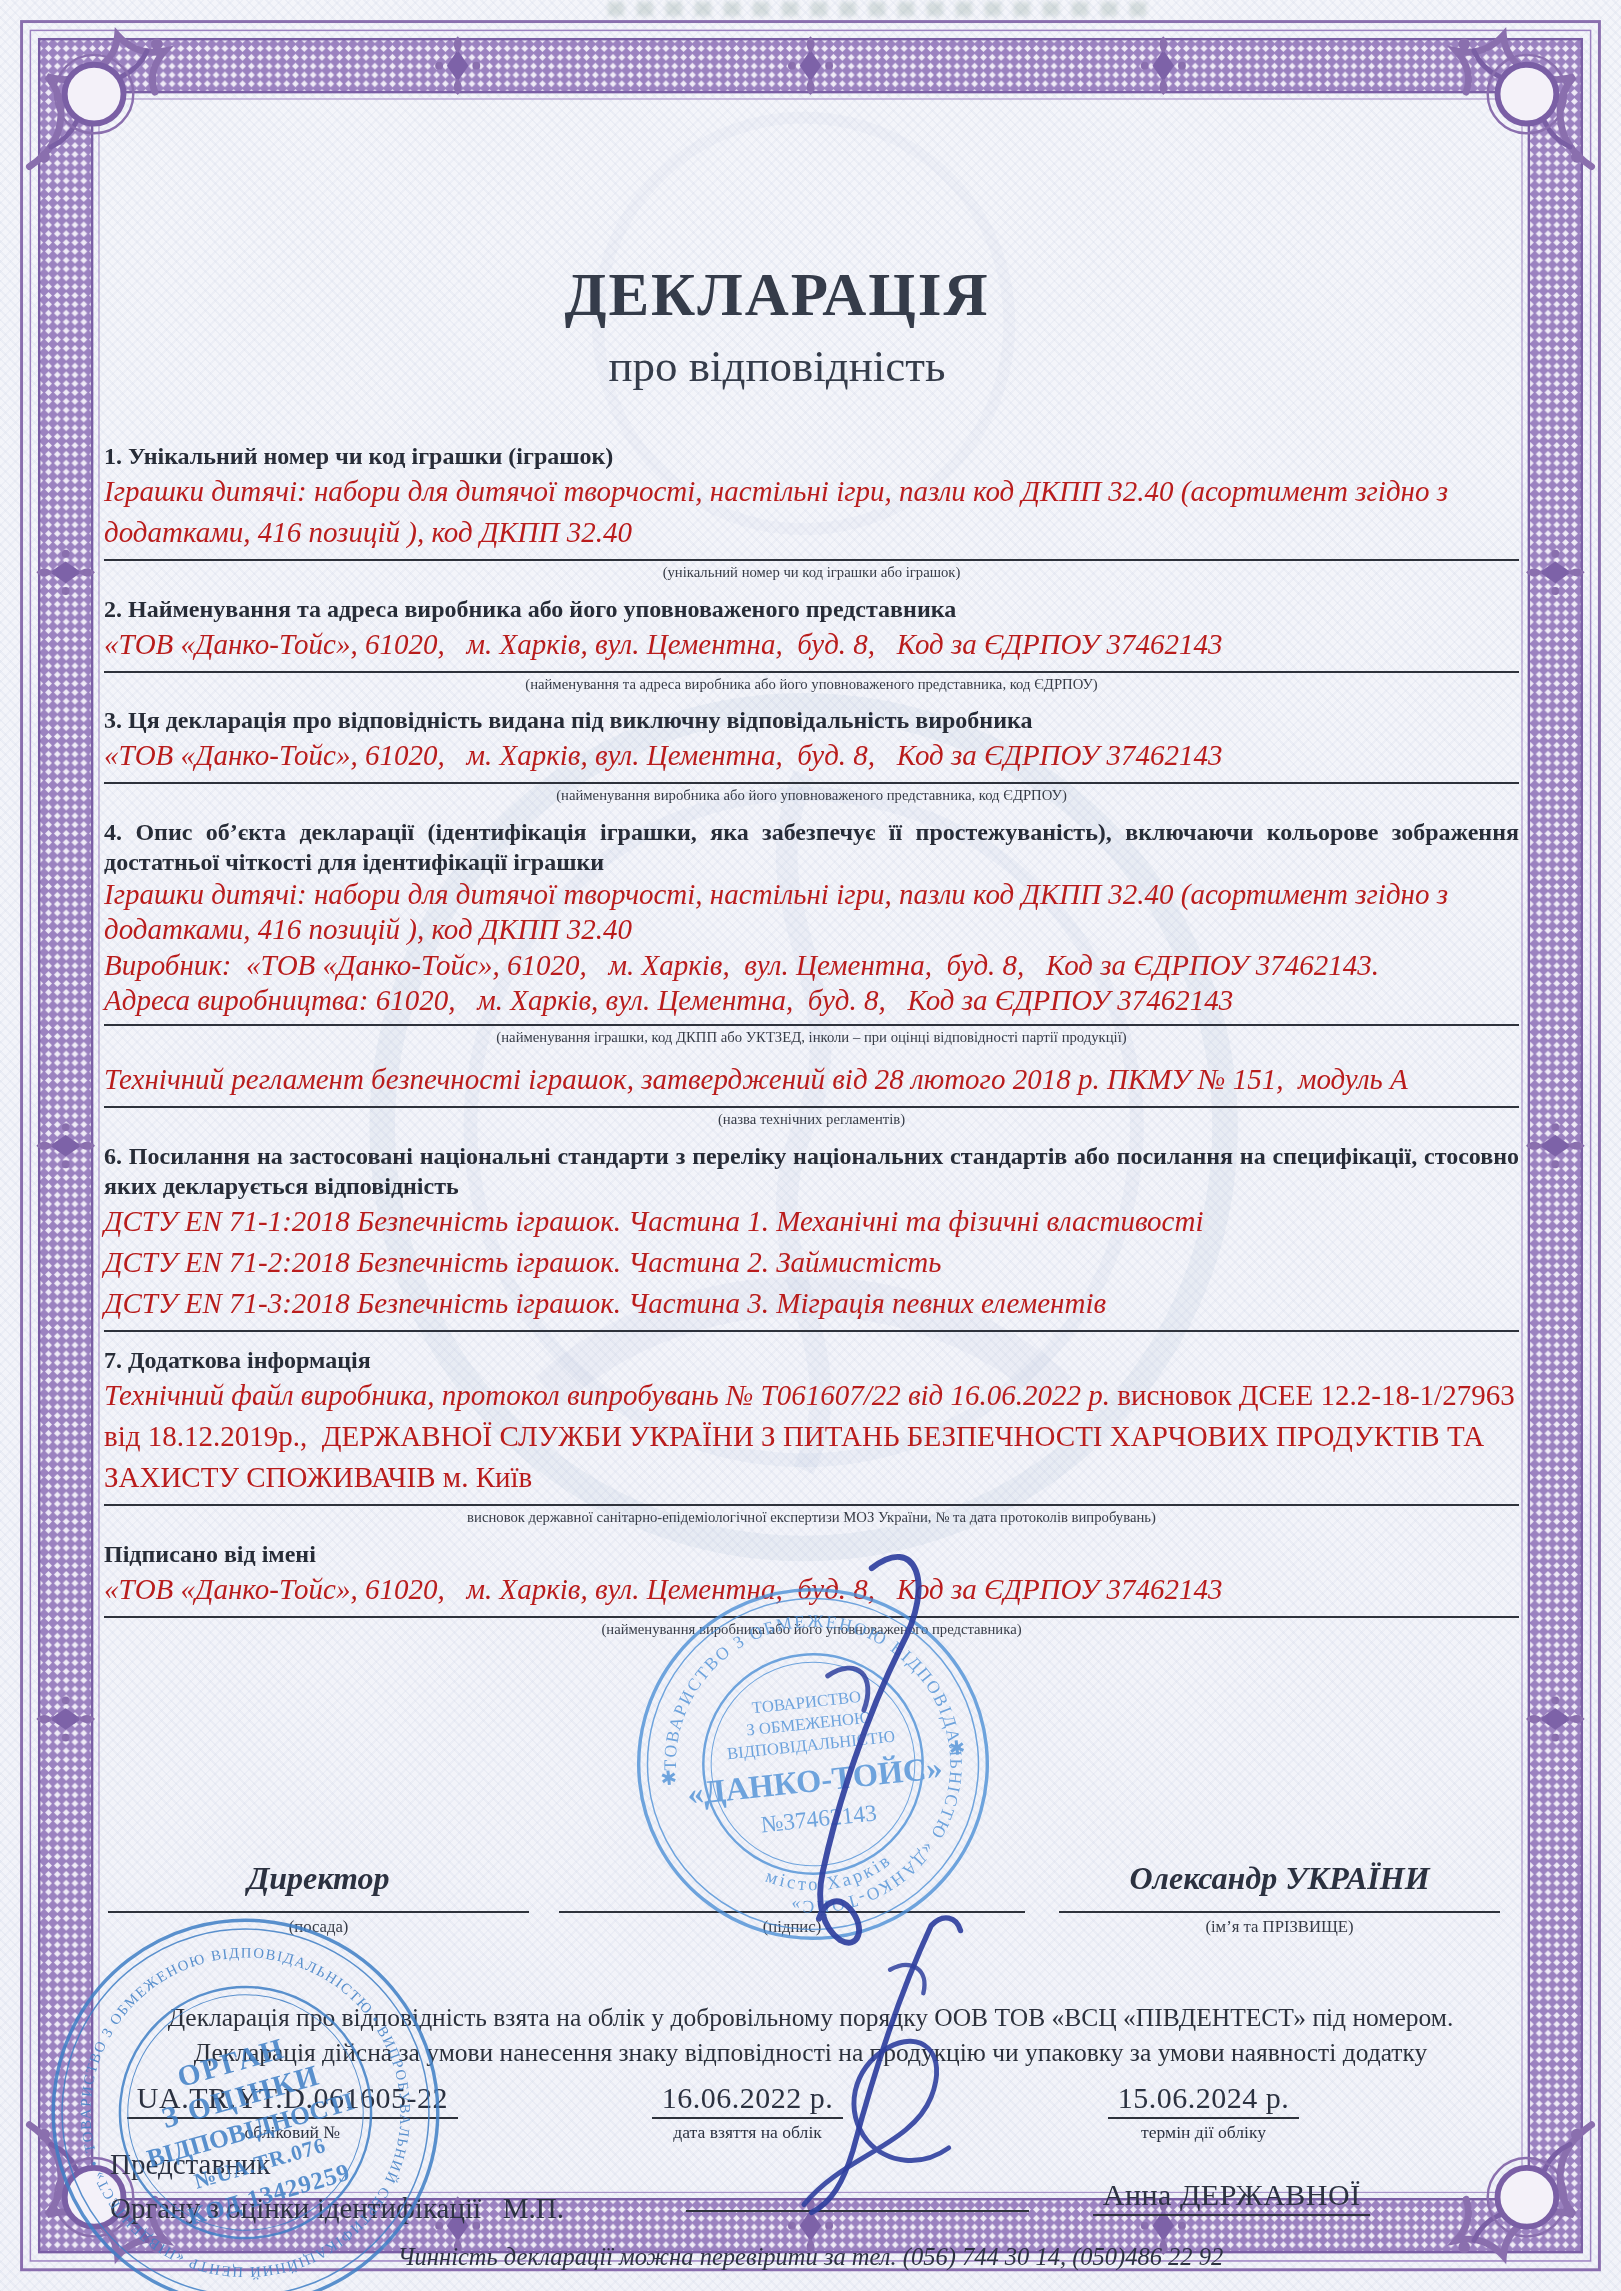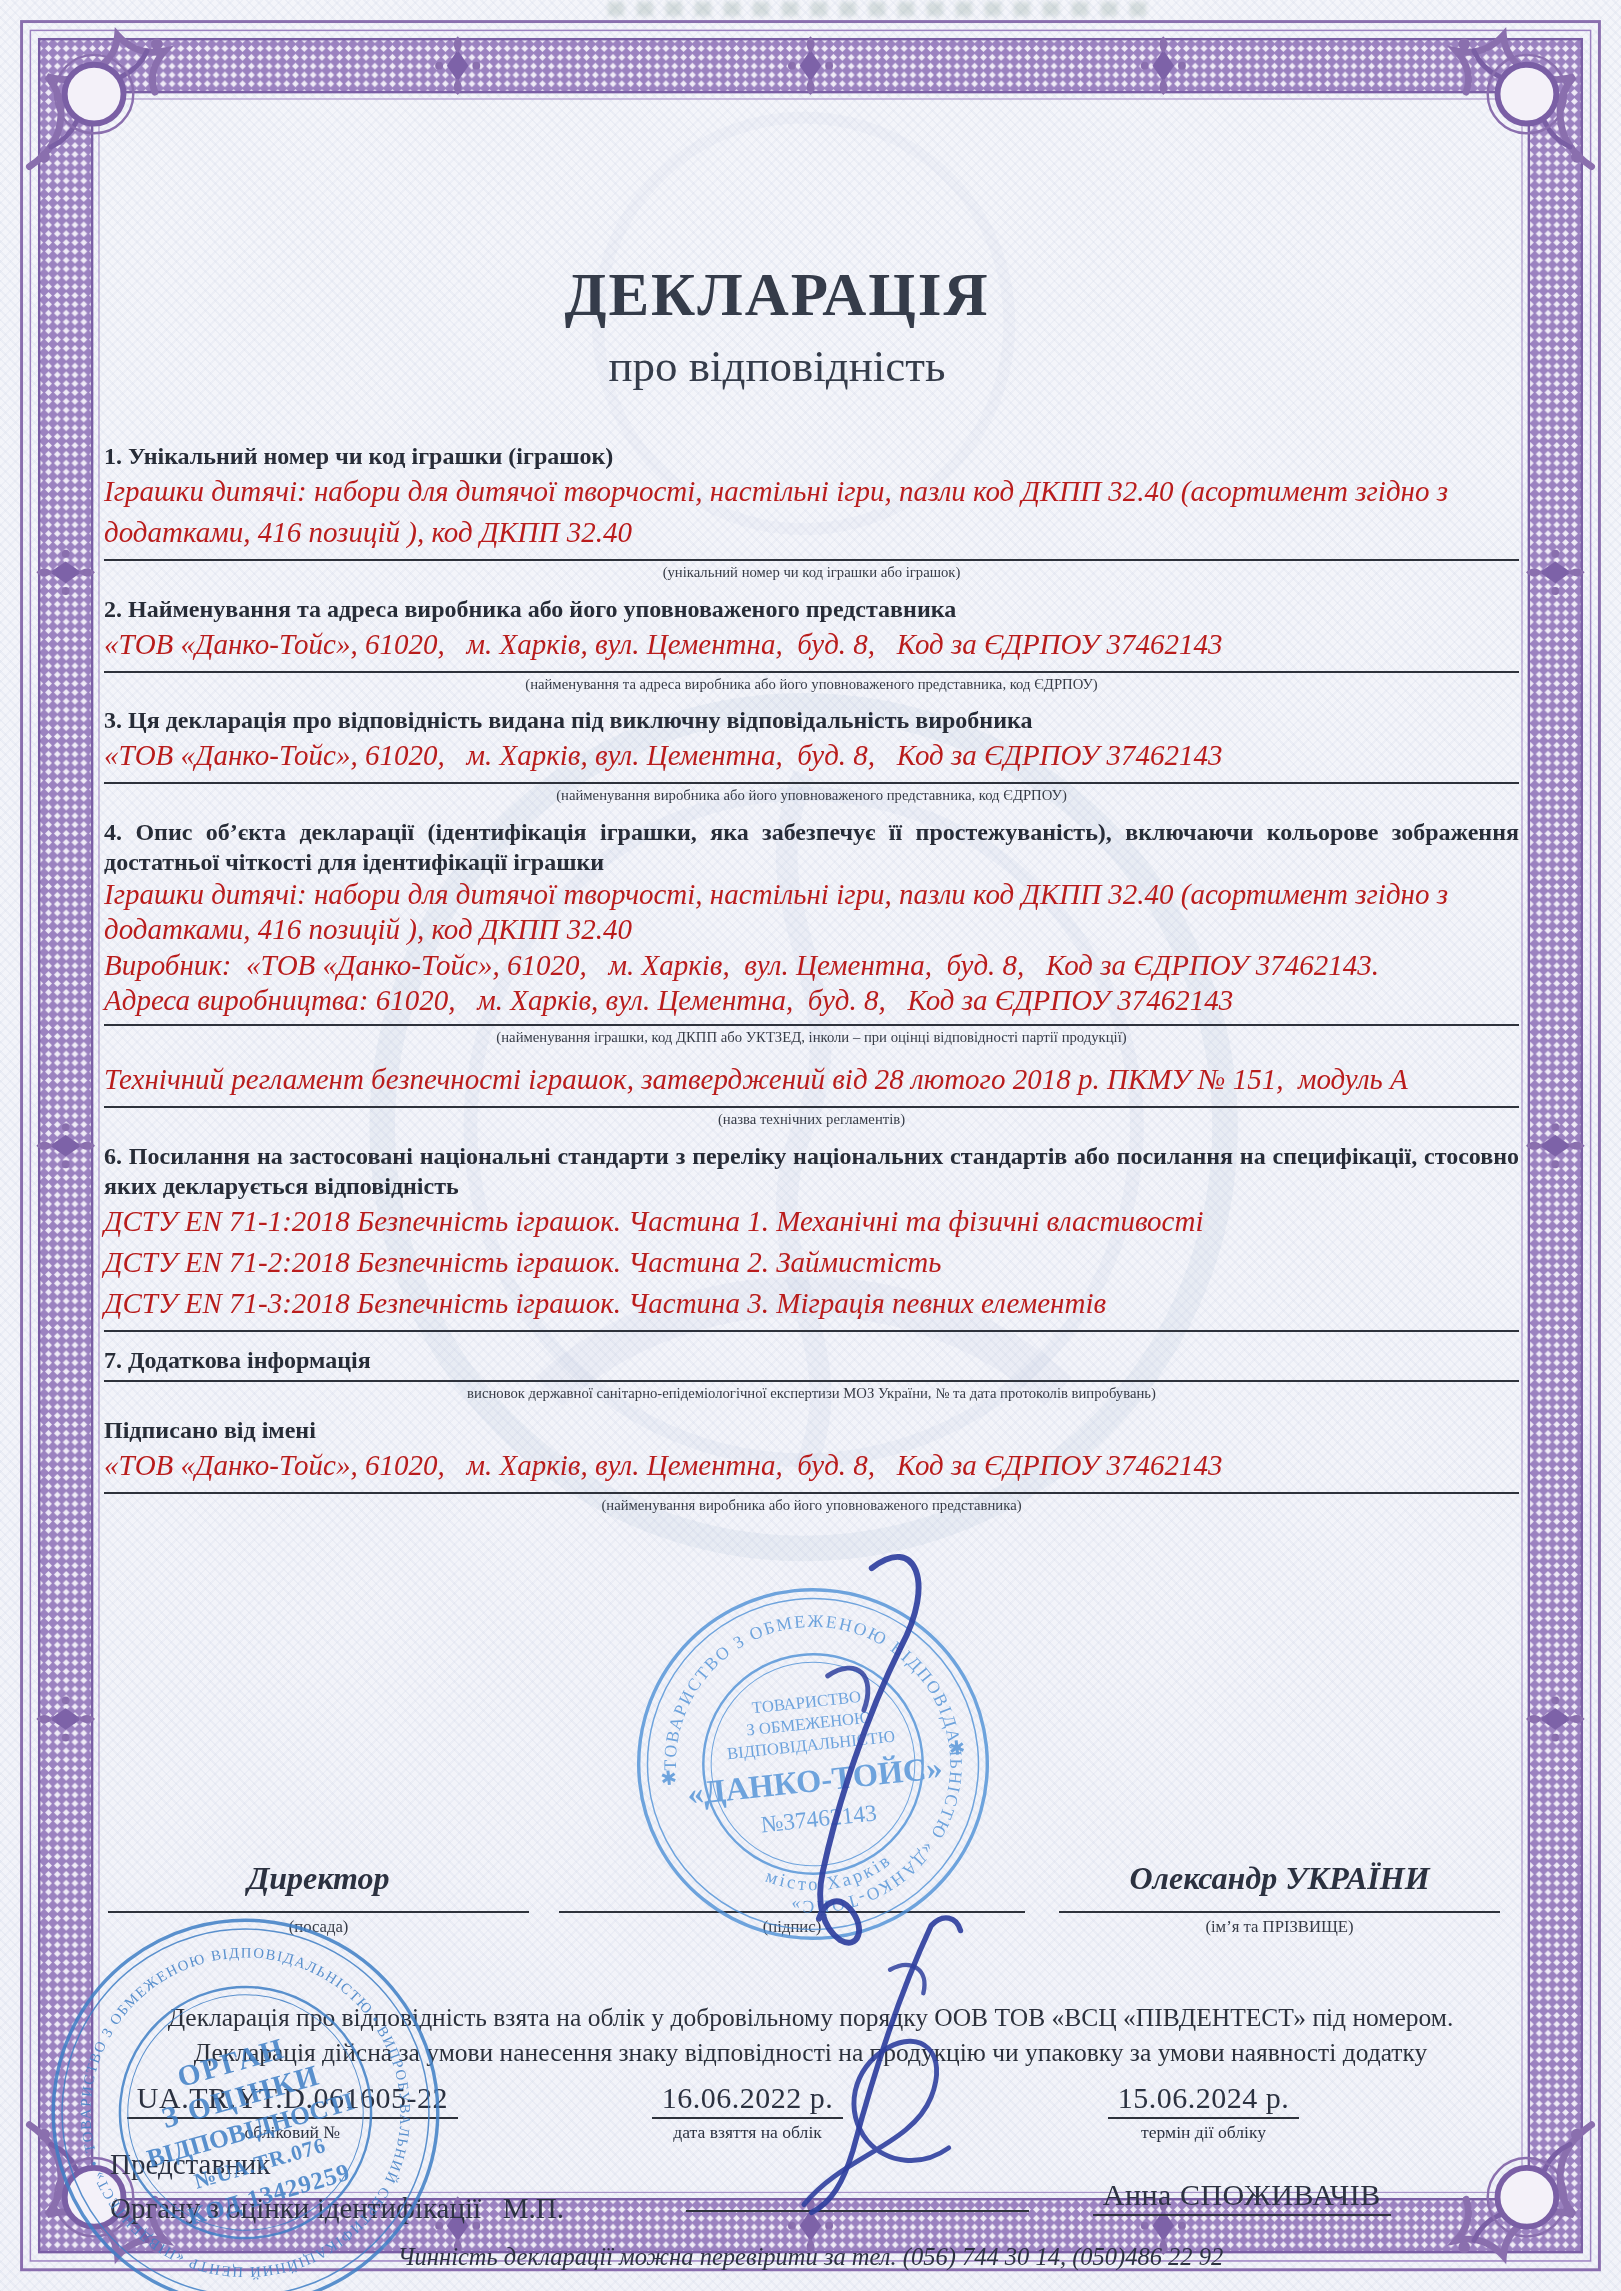--- a/index.html
+++ b/index.html
@@ -145,20 +145,21 @@
     <div class="sec">
       <div class="h">6. Посилання на застосовані національні стандарти з переліку національних стандартів або посилання на специфікації, стосовно яких декларується відповідність</div>
       <div class="b">ДСТУ EN 71-1:2018 Безпечність іграшок. Частина 1. Механічні та фізичні властивості</div>
       <div class="b">ДСТУ EN 71-2:2018 Безпечність іграшок. Частина 2. Займистість</div>
       <div class="b">ДСТУ EN 71-3:2018 Безпечність іграшок. Частина 3. Міграція певних елементів</div>
       <div class="rule"></div>
     </div>
 
     <div class="sec">
       <div class="h">7. Додаткова інформація</div>
+      <div class="b"><span>Технічний файл виробника, протокол випробувань № Т061607/22 від 16.06.2022 р.</span><span class="up"> висновок ДСЕЕ 12.2-18-1/27963 від 18.12.2019р.,  ДЕРЖАВНОЇ СЛУЖБИ УКРАЇНИ З ПИТАНЬ БЕЗПЕЧНОСТІ ХАРЧОВИХ ПРОДУКТІВ ТА ЗАХИСТУ СПОЖИВАЧІВ м. Київ</span></div>
       <div class="rule"></div>
       <div class="cap">висновок державної санітарно-епідеміологічної експертизи МОЗ України, № та дата протоколів випробувань)</div>
     </div>
 
     <div class="sec">
       <div class="h">Підписано від імені</div>
       <div class="b">«ТОВ «Данко-Тойс», 61020,   м. Харків, вул. Цементна,  буд. 8,   Код за ЄДРПОУ 37462143</div>
       <div class="rule"></div>
       <div class="cap">(найменування виробника або його уповноваженого представника)</div>
     </div>
@@ -191,21 +192,21 @@
     <span class="uval">15.06.2024 р.</span>
     <div class="ucap">термін дії обліку</div>
   </div>
 
   <div class="abs plain" style="left:110px;top:2148px">Представник</div>
   <div class="abs plain" style="left:110px;top:2192px">Органу з оцінки ідентифікації   М.П.</div>
 
   <div class="midline" style="left:686px;top:2210px;width:343px"></div>
 
   <div class="abs" style="left:1093px;top:2178px">
-    <span class="uval" style="border-bottom-width:2px">Анна СПОЖИВАЧІВ</span>
+    <span class="uval" style="border-bottom-width:2px">Анна ДЕРЖАВНОЇ</span>
   </div>
 
   <div class="footer" style="top:2243px">Чинність декларації можна перевірити за тел. (056) 744 30 14, (050)486 22 92</div>
 
   <svg class="stamp" style="left:578px;top:1529px" width="470" height="470" viewBox="0 0 480 480" xmlns="http://www.w3.org/2000/svg">
     <defs>
       <path id="csRing" d="M 100 240 A 140 140 0 1 1 380 240 A 140 140 0 1 1 100 240" fill="none"></path>
       <path id="csBottom" d="M 122 296 A 132 132 0 0 0 358 296" fill="none"></path>
     </defs>
     <g opacity="0.78" transform="rotate(-6 240 240)">

